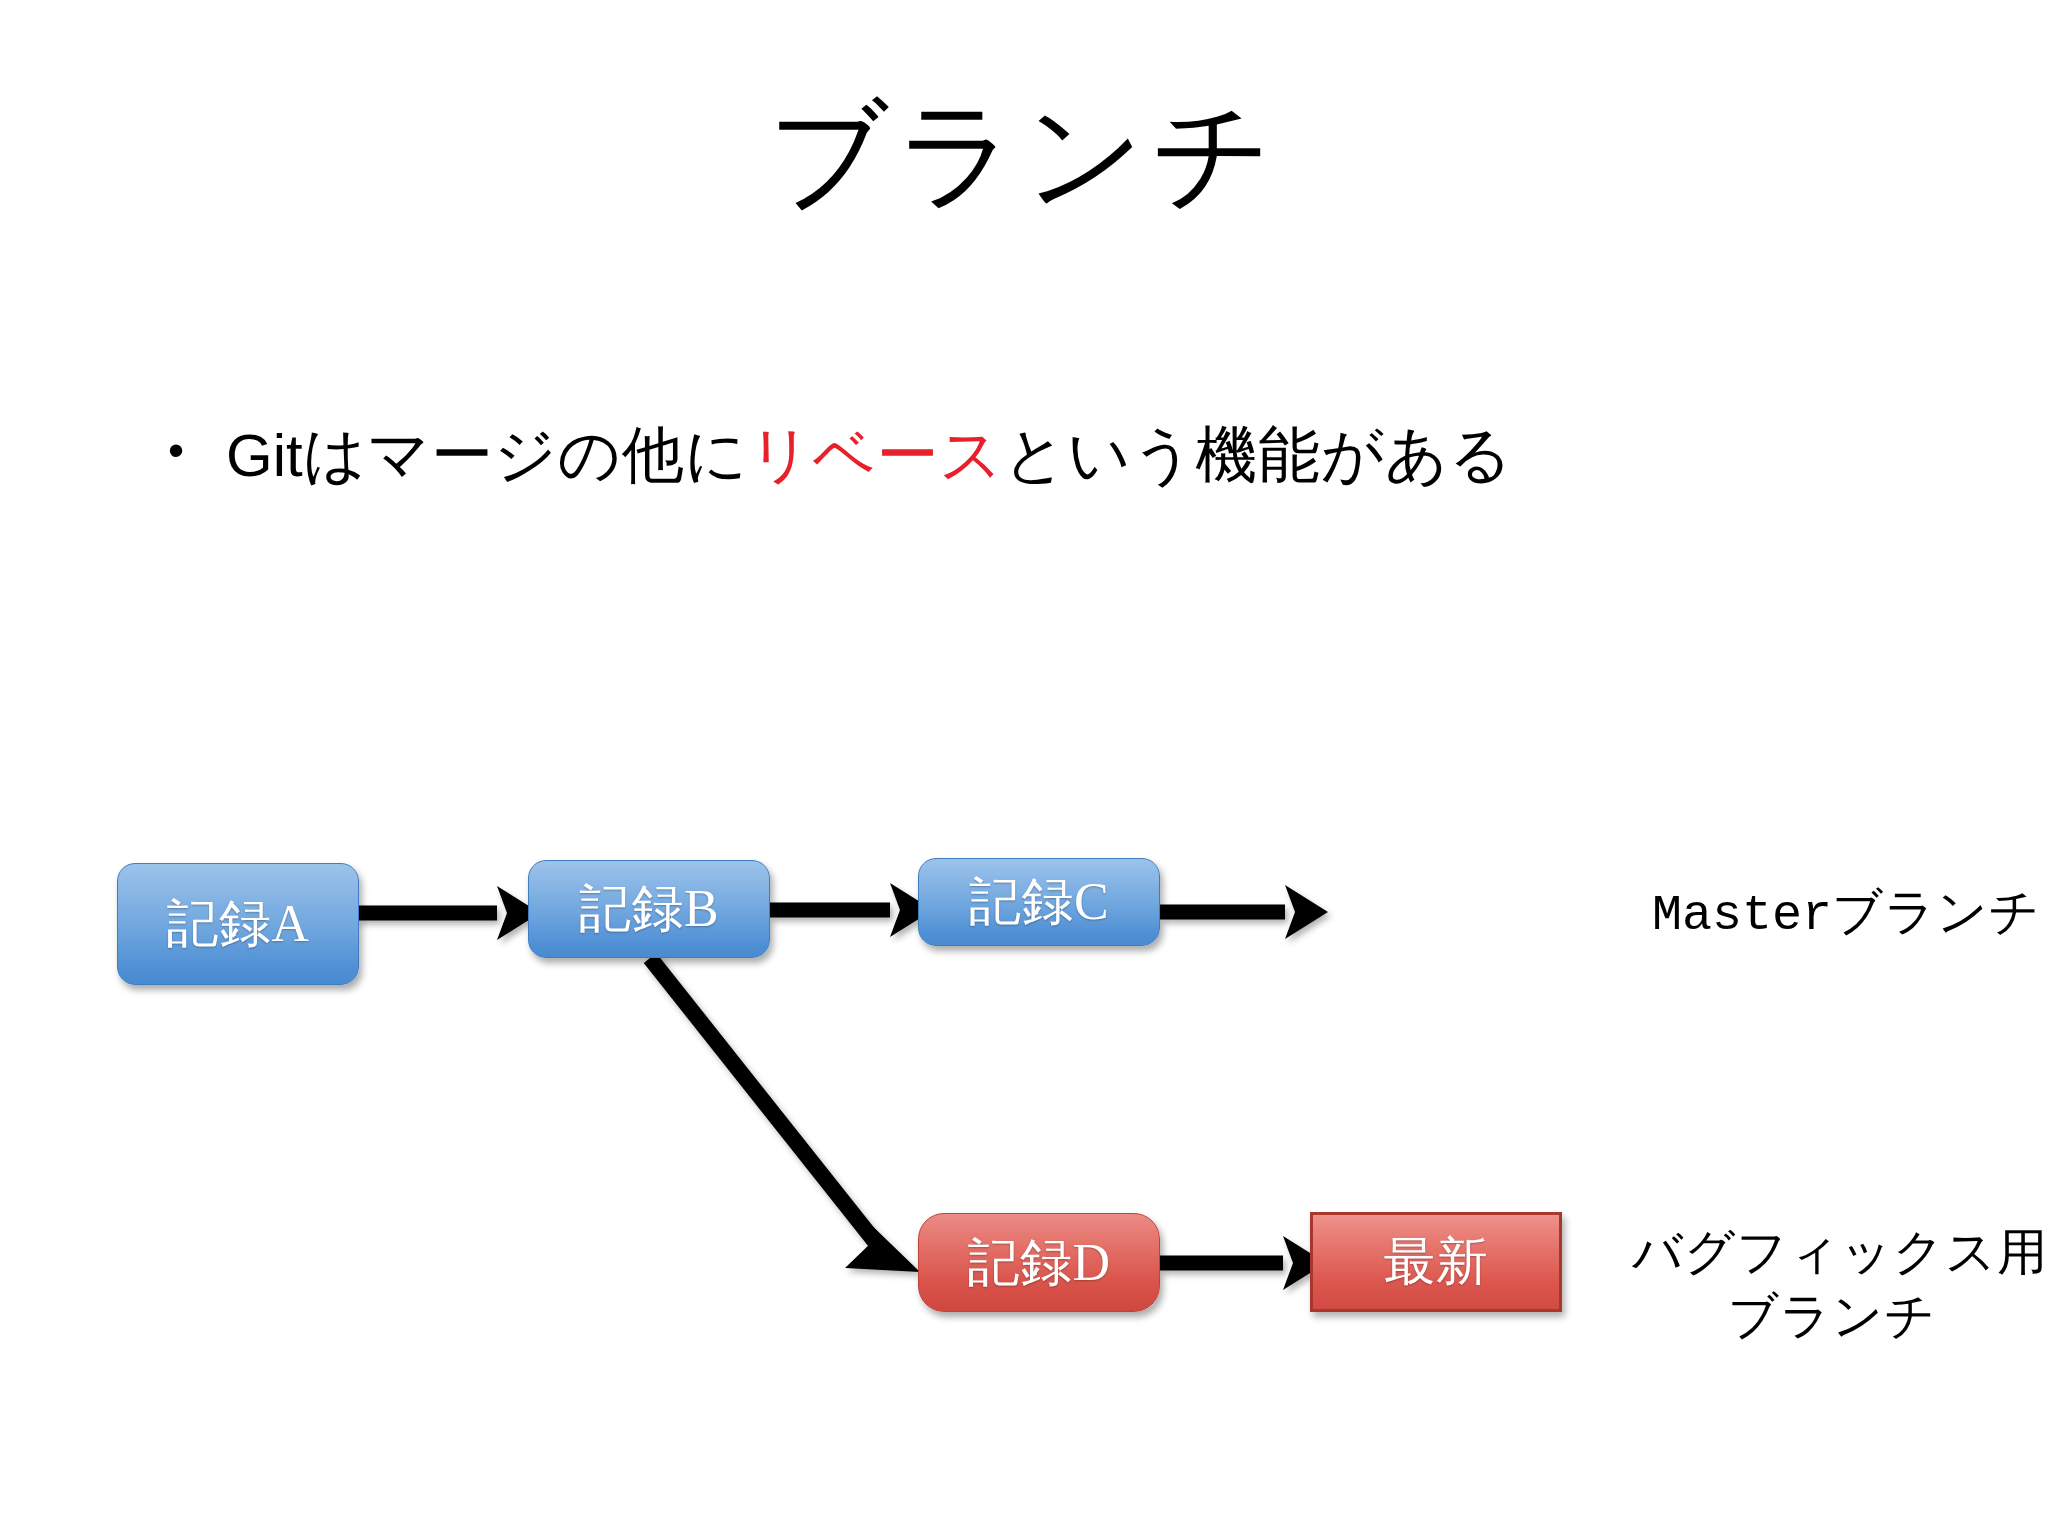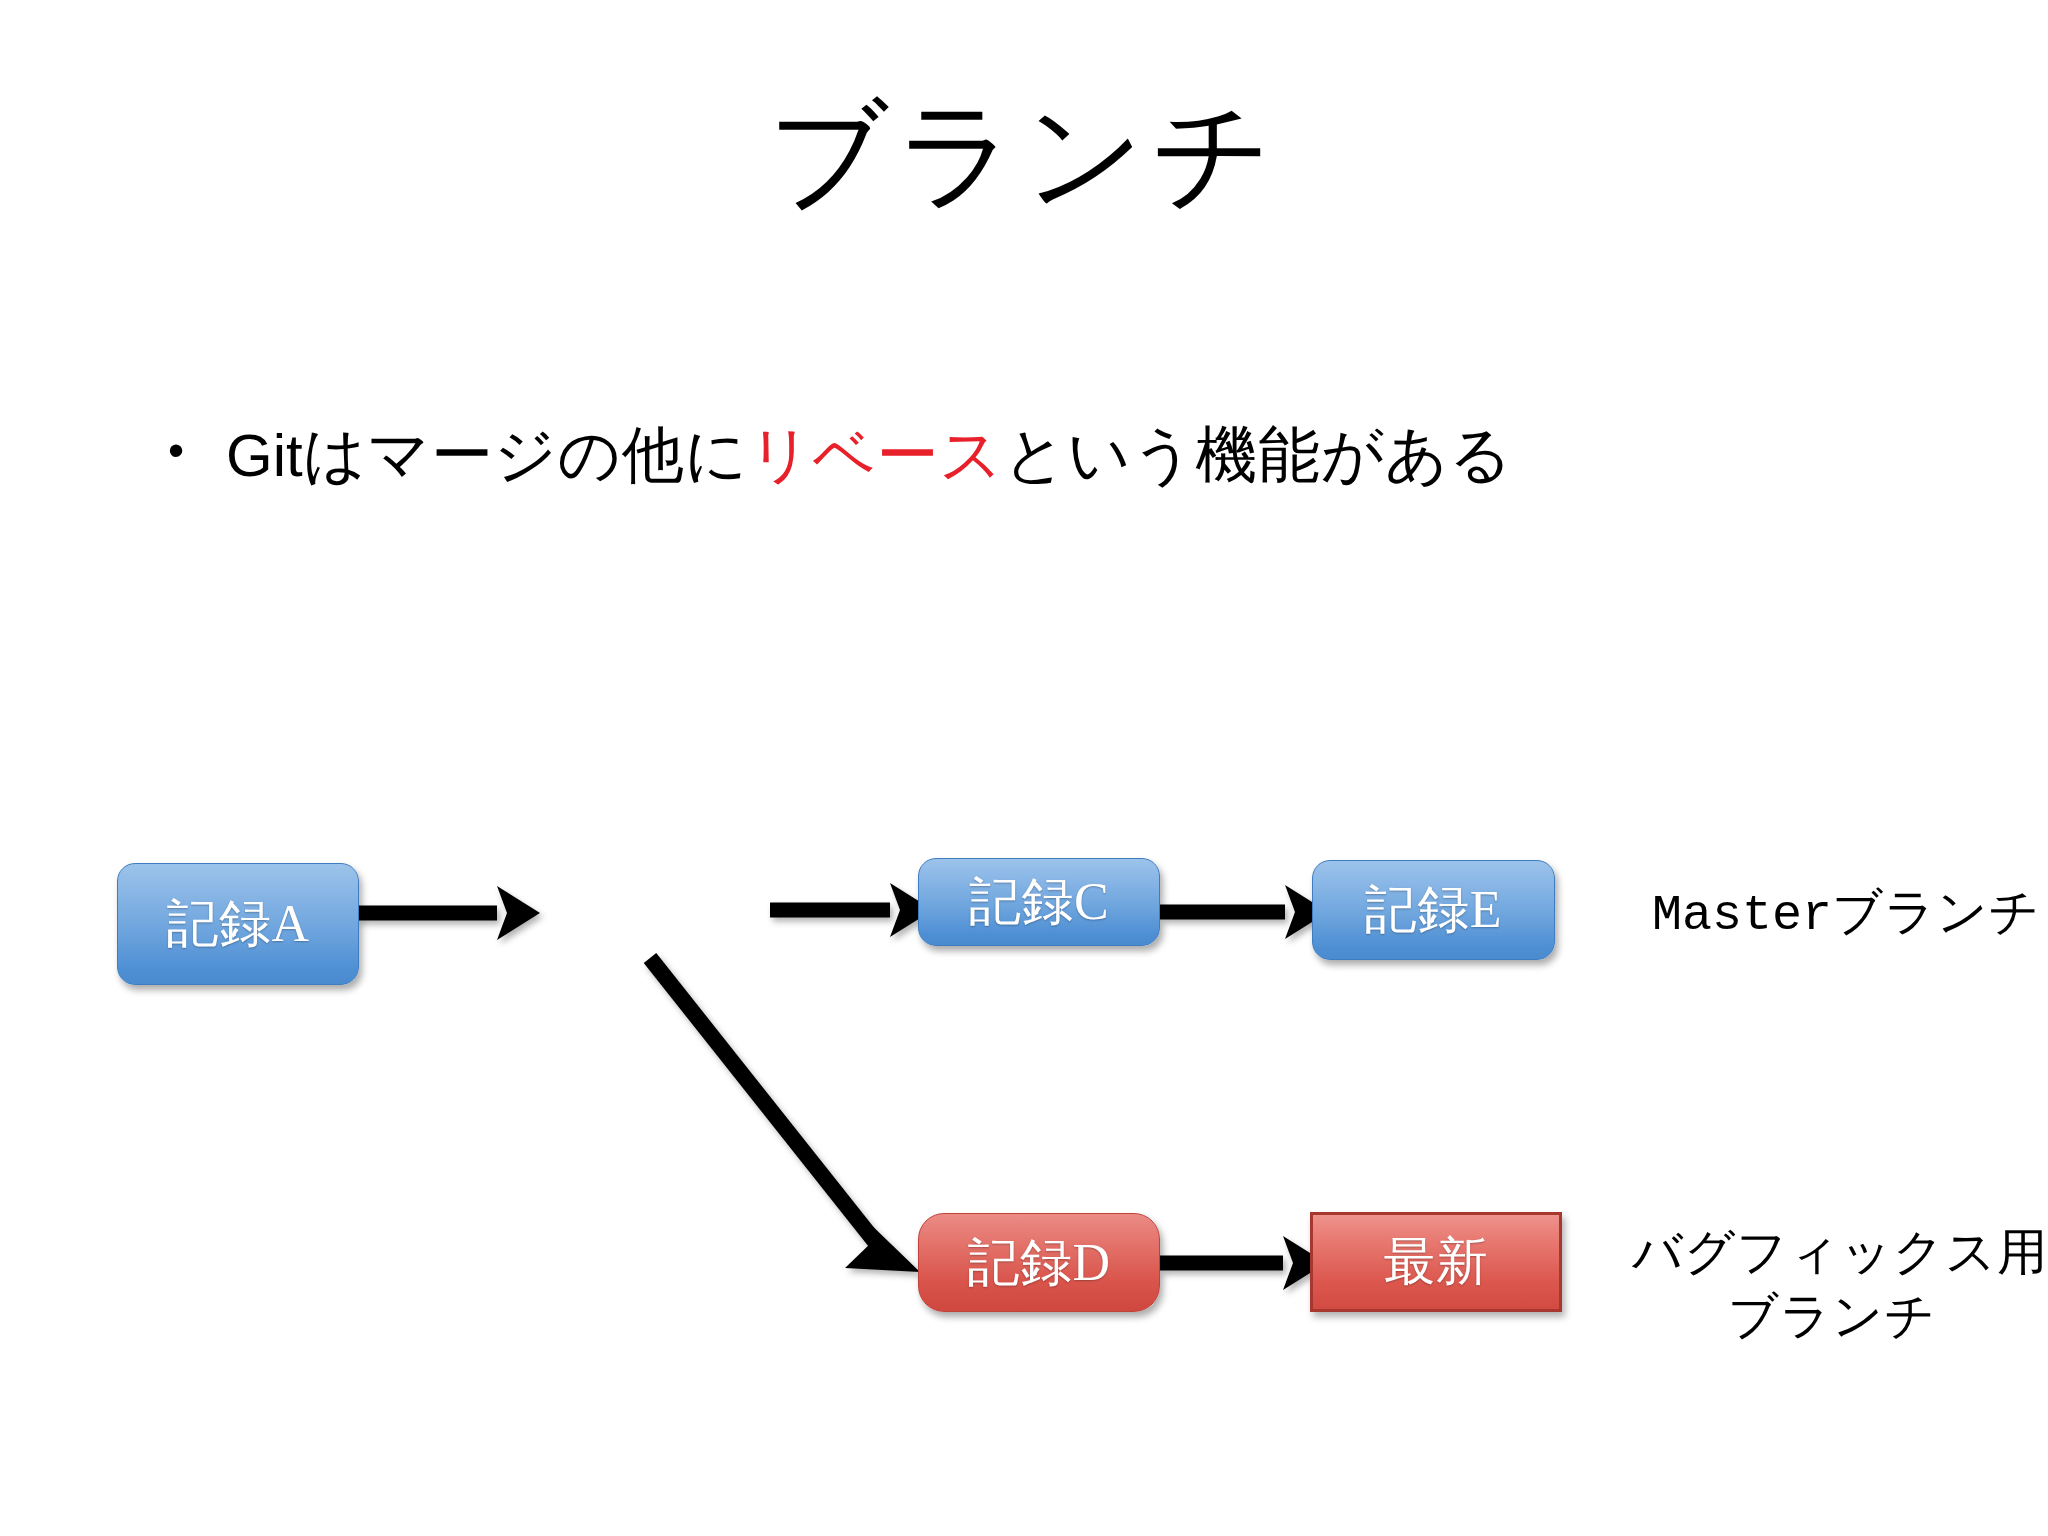--- a/index.html
+++ b/index.html
@@ -189,28 +189,28 @@
     <g filter="url(#softshadow)">
       <line x1="1160" y1="1263" x2="1283" y2="1263" stroke="#000000" stroke-width="15"></line>
       <polygon points="1283,1236 1326,1263 1283,1290 1293,1263" fill="#000000"></polygon>
     </g>
   </svg>
 
   <div class="node node-blue" style="left:117px; top:863px; width:242px; height:122px;">
     <span>記録A</span>
   </div>
 
+  <div class="node node-blue" style="left:528px; top:860px; width:242px; height:98px;">
+    <span>記録B</span>
+  </div>
 
   <div class="node node-blue" style="left:918px; top:858px; width:242px; height:88px;">
     <span>記録C</span>
   </div>
 
-  <div class="node node-blue" style="left:1312px; top:860px; width:243px; height:100px;">
-    <span>記録E</span>
-  </div>
 
   <div class="node node-red-round" style="left:918px; top:1213px; width:242px; height:99px;">
     <span>記録D</span>
   </div>
 
   <div class="node node-red-rect" style="left:1310px; top:1212px; width:252px; height:100px;">
     <span>最新</span>
   </div>
 
   <div class="branch-label" id="label-master" style="left:1652px; top:882px;">

